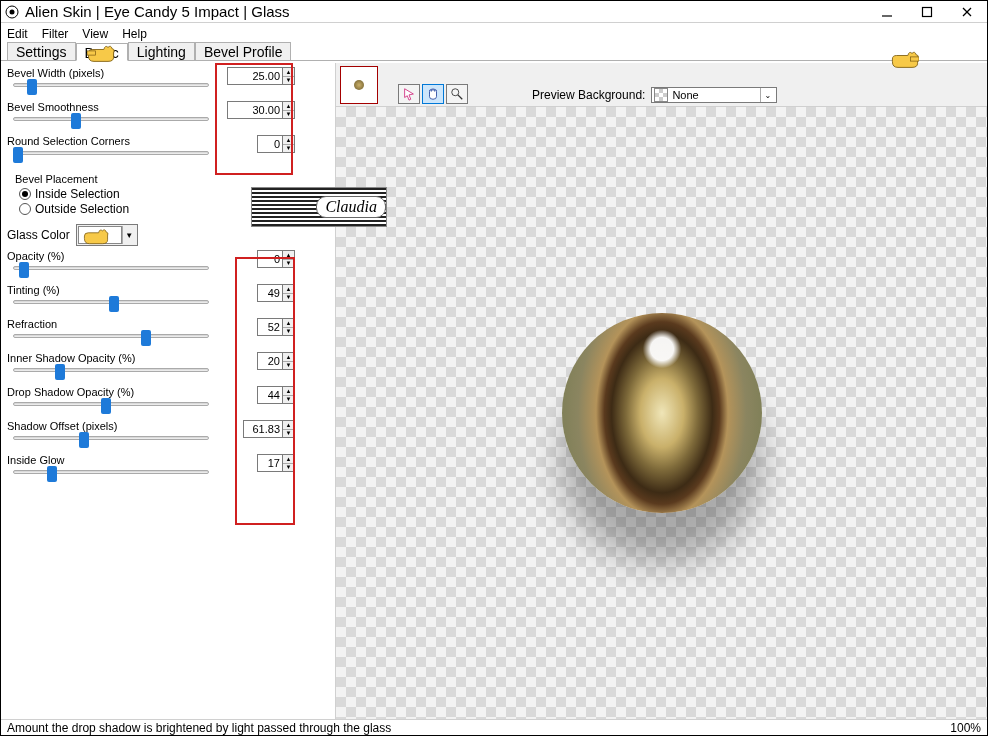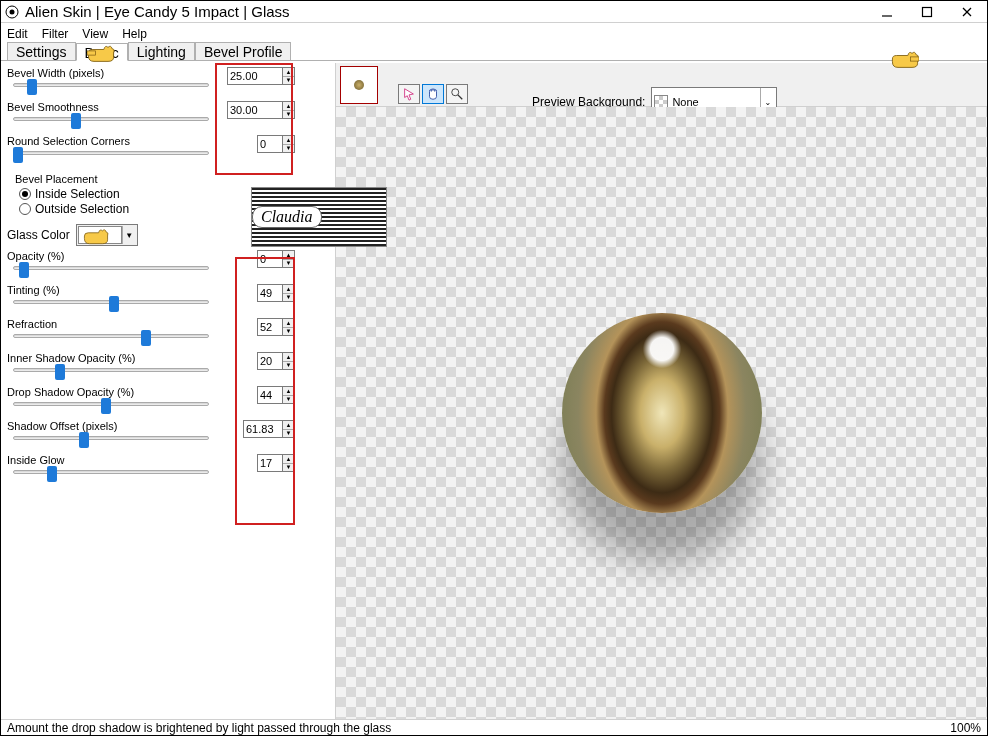--- a/index.html
+++ b/index.html
@@ -27,21 +27,21 @@
   .content { position: absolute; top: 62px; bottom: 16px; left: 0; right: 0; display: flex; }
   .leftpane { width: 334px; padding: 4px 4px 0 6px; position: relative; }
   .rightpane { flex: 1; position: relative; border-left: 1px solid #d0d0d0; }
 
   
   .row { margin-bottom: 4px; position: relative; height: 30px; }
   .row-label { font-size: 11px; display: block; margin-bottom: 2px; }
   .slider-track { position: absolute; left: 6px; top: 16px; height: 4px; width: 196px; background: linear-gradient(#d0d0d0,#f4f4f4); border: 1px solid #aaa; border-radius: 2px; }
   .slider-thumb { position: absolute; top: 12px; width: 10px; height: 16px; background: #1e7ad9; border-radius: 2px; }
   .num-wrap { position: absolute; right: 36px; top: 0px; display: flex; }
-  .num-input { width: 50px; height: 18px; border: 1px solid #7a7a7a; font-size: 11px; padding: 0 2px; background:#fff; text-align:left;}
+  .num-input { width: 50px; height: 18px; border: 1px solid #7a7a7a; font-size: 11px; padding: 0 2px; background:#fff; text-align:right;}
   .row-w { right: 36px; }
   .row-w .num-input { width: 56px; }
   .spinner { width: 12px; height: 18px; border: 1px solid #7a7a7a; border-left:none; display:flex; flex-direction:column; background:#f0f0f0;}
   .spinner div { flex:1; display:flex; align-items:center; justify-content:center; font-size:6px; line-height:1; border-bottom:1px solid #aaa; cursor:pointer;}
   .spinner div:last-child{border-bottom:none;}
 
   .group-header { font-size: 11px; margin: 4px 0 2px 8px; }
   .radio-row { display:flex; align-items:center; margin: 1px 0 1px 12px; font-size:11px; gap:4px;}
   .radio { width:12px; height:12px; border:1px solid #555; border-radius:50%; display:inline-flex; align-items:center; justify-content:center; background:#fff;}
   .radio .dot { width:6px; height:6px; background:#000; border-radius:50%;}
@@ -56,33 +56,33 @@
   
   .thumb-strip { height: 44px; background:#f0f0f0; border-bottom:1px solid #d0d0d0; display:flex; align-items:center; padding-left:4px; gap:6px; position:relative;}
   .thumb { width:38px; height:38px; border:1px solid #a40000; background:#fff; display:flex; align-items:center; justify-content:center;}
   .thumb-inner{ width:10px;height:10px; background: radial-gradient(circle,#cbb06a,#6b5a2a); border-radius:50%;}
   .tool-row { position:absolute; left:62px; bottom:2px; display:flex; gap:2px;}
   .tool-btn { width:22px; height:20px; border:1px solid #7a7a7a; background:#f4f4f4; display:flex; align-items:center; justify-content:center;}
   .tool-btn.active{ border:1px solid #0078d7; background:#cde6fb;}
   .tool-btn svg{width:14px;height:14px;}
 
   .prev-bg-row { position:absolute; left:196px; top:24px; display:flex; align-items:center; gap:6px; font-size:11px;}
-  .combo { width:126px; height:30px; border:1px solid #7a7a7a; background:#fff; display:flex; align-items:center; padding:0 2px; gap:4px;}
+  .combo { width:126px; height:16px; border:1px solid #7a7a7a; background:#fff; display:flex; align-items:center; padding:0 2px; gap:4px;}
   .combo .sw { width:14px; height:14px; border:1px solid #888; background: repeating-conic-gradient(#ccc 0 25%, #fff 0 50%) 0 0/8px 8px;}
   .combo .txt { flex:1; font-size:11px;}
   .combo .ar { width:14px; height:100%; border-left:1px solid #aaa; display:flex; align-items:center; justify-content:center; font-size:8px;}
 
   .okcancel { position:absolute; right:4px; top:-48px; width:62px; display:flex; flex-direction:column; gap:2px;}
   .winbtn { height:20px; border:1px solid #7a7a7a; background:#f0f0f0; font-size:11px; display:flex; align-items:center; justify-content:center; cursor:default;}
   .winbtn.ok { border:2px solid #0a5bbf; }
 
   .preview-area { position:absolute; top:44px; left:0; right:0; bottom:0; background: repeating-conic-gradient(#d9d9d9 0 25%, #f3f3f3 0 50%) 0 0/20px 20px; display:flex; align-items:center; justify-content:center;}
   .glass-obj { width:200px; height:200px; border-radius:50%; background: radial-gradient(circle at 50% 18%, rgba(255,255,255,.95) 0 6%, rgba(255,255,255,0) 10%), radial-gradient(ellipse 60% 95% at 50% 50%, #efe5b7 0%, #c9b06a 18%, #7e6a3a 30%, #3d2b15 42%, #5a3a1e 48%, #b4935a 55%, #8b8560 70%, #737a4f 100%); box-shadow: 0 50px 36px rgba(0,0,0,.30);}
 
-  .claudia-stamp { position:absolute; left:250px; top:186px; width:136px; height:60px; background: repeating-linear-gradient(#222 0 2px, #fff 2px 4px); border:1px solid #888; display:flex; align-items:center; justify-content:flex-start; z-index:45;}
+  .claudia-stamp { position:absolute; left:250px; top:186px; width:136px; height:40px; background: repeating-linear-gradient(#222 0 2px, #fff 2px 4px); border:1px solid #888; display:flex; align-items:center; justify-content:flex-end; z-index:45;}
   .claudia-stamp .bubble{ background:#fff; padding:1px 8px; border-radius:10px; border:1px solid #666; font-family: "Brush Script MT", cursive; font-size:16px; font-style:italic;}
 
   
   .statusbar { position:absolute; bottom:0; left:0; right:0; height:16px; border-top:1px solid #d0d0d0; background:#fff; display:flex; align-items:center; padding:0 6px; font-size:11px;gap:15px;}
   .statusbar .zoom { margin-left:auto; }
 
   
   .lighting-pointer { left: 86px; top: 42px; }
   .ok-pointer { right: 68px; top: 48px; z-index:60;}
 </style>

